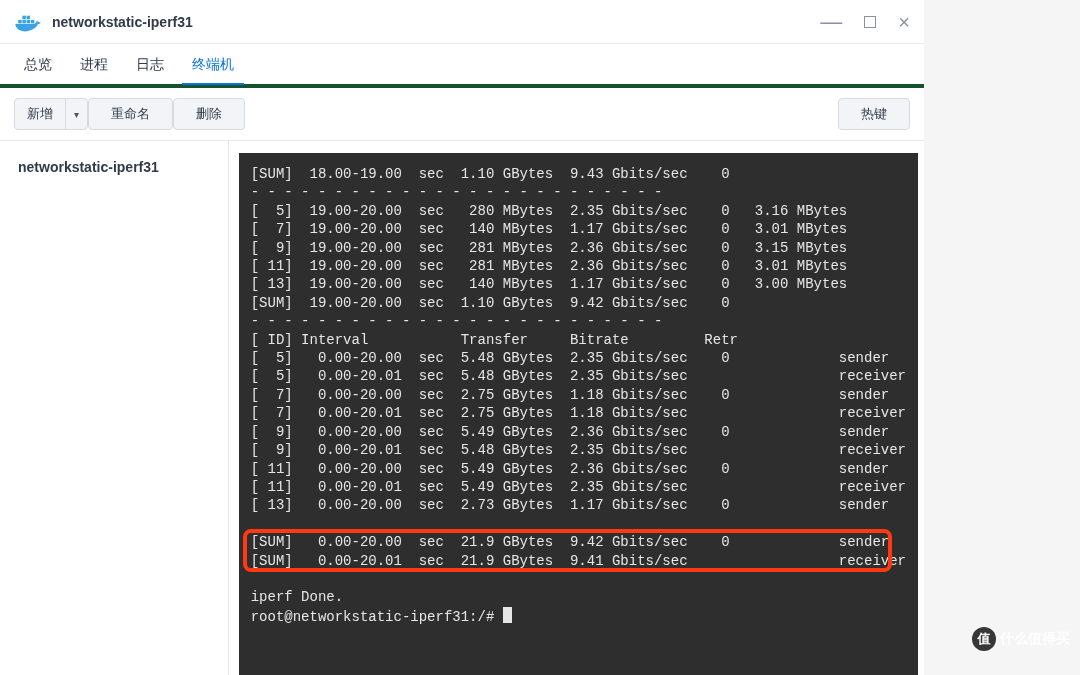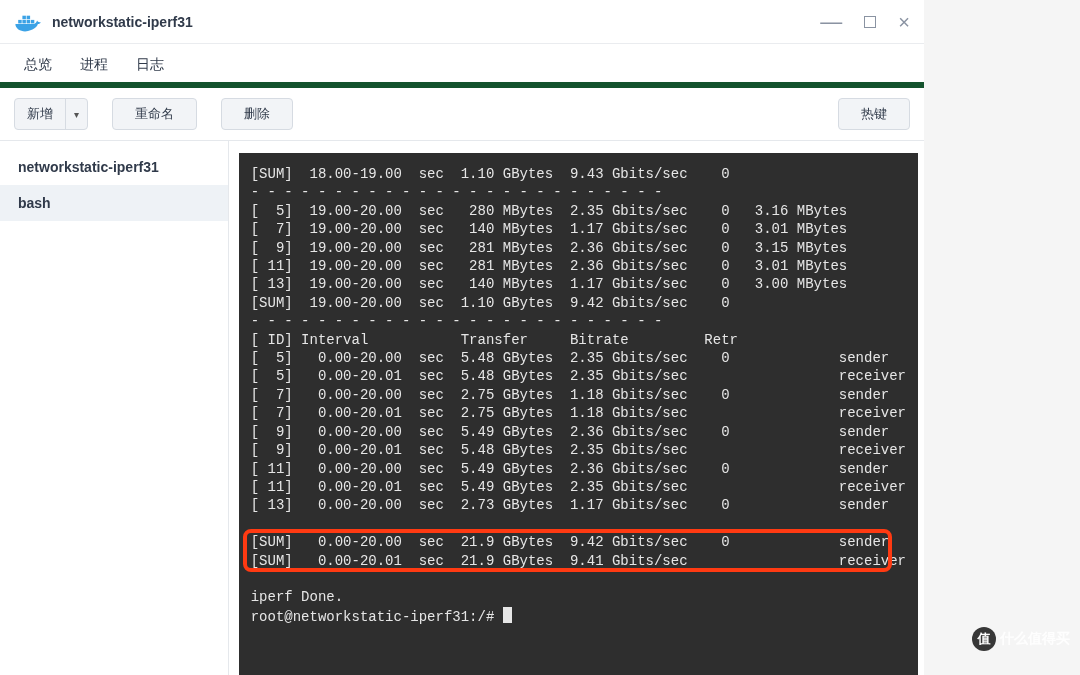--- a/index.html
+++ b/index.html
@@ -37,21 +37,21 @@
   }
   .win-controls { display: flex; gap: 22px; align-items: center; color: #8a93a2; }
   .win-ctrl { font-size: 16px; cursor: pointer; font-weight: 300; line-height: 1; }
   .win-ctrl.min { font-size: 22px; line-height: 8px; }
   .win-ctrl.max { width:12px; height:12px; border:1.5px solid #8a93a2; }
   .win-ctrl.close { font-size: 20px; }
 
   .tabs {
     display: flex;
     padding: 0 10px;
-    border-bottom: 6px solid #14532d;
+    border-bottom: 4px solid #14532d;
     height: 44px;
     text-align: center;
   }
   .tab {
     padding: 12px 14px;
     font-size: 14px;
     color: #303a4a;
     cursor: pointer;
     position: relative;
   }
@@ -62,21 +62,21 @@
     content: "";
     position: absolute;
     left: 4px; right: 4px; bottom: -1px;
     height: 2px;
     background: #0a73dd;
   }
 
   .toolbar {
     display: flex;
     align-items: center;
-    gap: 24px;
+    gap: 0;
     padding: 10px 14px;
     border-bottom: 1px solid #e5e8ec;
   }
   .btn {
     background: #f2f4f7;
     border: 1px solid #d6dbe2;
     border-radius: 4px;
     font-size: 13px;
     color: #303a4a;
     height: 32px;
@@ -191,37 +191,37 @@
       <span class="win-ctrl min">—</span>
       <span class="win-ctrl max"></span>
       <span class="win-ctrl close">×</span>
     </div>
   </div>
 
   <div class="tabs">
     <div class="tab">总览</div>
     <div class="tab">进程</div>
     <div class="tab">日志</div>
+    <div class="tab active">终端机</div>
   </div>
 
   <div class="toolbar">
     <div class="btn btn-split">
       <span class="seg">新增</span>
       <span class="seg caret">▾</span>
     </div>
     <div class="btn">重命名</div>
     <div class="btn">删除</div>
     <div class="spacer"></div>
     <div class="btn">热键</div>
   </div>
 
   <div class="body">
     <div class="sidebar">
       <div class="side-item">networkstatic-iperf31</div>
-      <div class="side-item active">bash</div>
     </div>
     <div class="terminal-wrap">
       <div class="terminal" id="terminal"><div class="line">[SUM]  18.00-19.00  sec  1.10 GBytes  9.43 Gbits/sec    0</div><div class="line">- - - - - - - - - - - - - - - - - - - - - - - - -</div><div class="line">[  5]  19.00-20.00  sec   280 MBytes  2.35 Gbits/sec    0   3.16 MBytes</div><div class="line">[  7]  19.00-20.00  sec   140 MBytes  1.17 Gbits/sec    0   3.01 MBytes</div><div class="line">[  9]  19.00-20.00  sec   281 MBytes  2.36 Gbits/sec    0   3.15 MBytes</div><div class="line">[ 11]  19.00-20.00  sec   281 MBytes  2.36 Gbits/sec    0   3.01 MBytes</div><div class="line">[ 13]  19.00-20.00  sec   140 MBytes  1.17 Gbits/sec    0   3.00 MBytes</div><div class="line">[SUM]  19.00-20.00  sec  1.10 GBytes  9.42 Gbits/sec    0</div><div class="line">- - - - - - - - - - - - - - - - - - - - - - - - -</div><div class="line">[ ID] Interval           Transfer     Bitrate         Retr</div><div class="line">[  5]   0.00-20.00  sec  5.48 GBytes  2.35 Gbits/sec    0             sender</div><div class="line">[  5]   0.00-20.01  sec  5.48 GBytes  2.35 Gbits/sec                  receiver</div><div class="line">[  7]   0.00-20.00  sec  2.75 GBytes  1.18 Gbits/sec    0             sender</div><div class="line">[  7]   0.00-20.01  sec  2.75 GBytes  1.18 Gbits/sec                  receiver</div><div class="line">[  9]   0.00-20.00  sec  5.49 GBytes  2.36 Gbits/sec    0             sender</div><div class="line">[  9]   0.00-20.01  sec  5.48 GBytes  2.35 Gbits/sec                  receiver</div><div class="line">[ 11]   0.00-20.00  sec  5.49 GBytes  2.36 Gbits/sec    0             sender</div><div class="line">[ 11]   0.00-20.01  sec  5.49 GBytes  2.35 Gbits/sec                  receiver</div><div class="line">[ 13]   0.00-20.00  sec  2.73 GBytes  1.17 Gbits/sec    0             sender</div><div class="line"> </div><div class="line">[SUM]   0.00-20.00  sec  21.9 GBytes  9.42 Gbits/sec    0             sender</div><div class="line">[SUM]   0.00-20.01  sec  21.9 GBytes  9.41 Gbits/sec                  receiver</div><div class="line"> </div><div class="line">iperf Done.</div><div class="line">root@networkstatic-iperf31:/# <span class="cursor-block"></span></div><div class="highlight-box" style="left: 4px; right: 26px; top: 376px; height: 42.8px;"></div></div>
     </div>
   </div>
 </div>
 
 <div class="watermark">
   <div class="bubble">值</div>
   <div class="txt">什么值得买</div>

